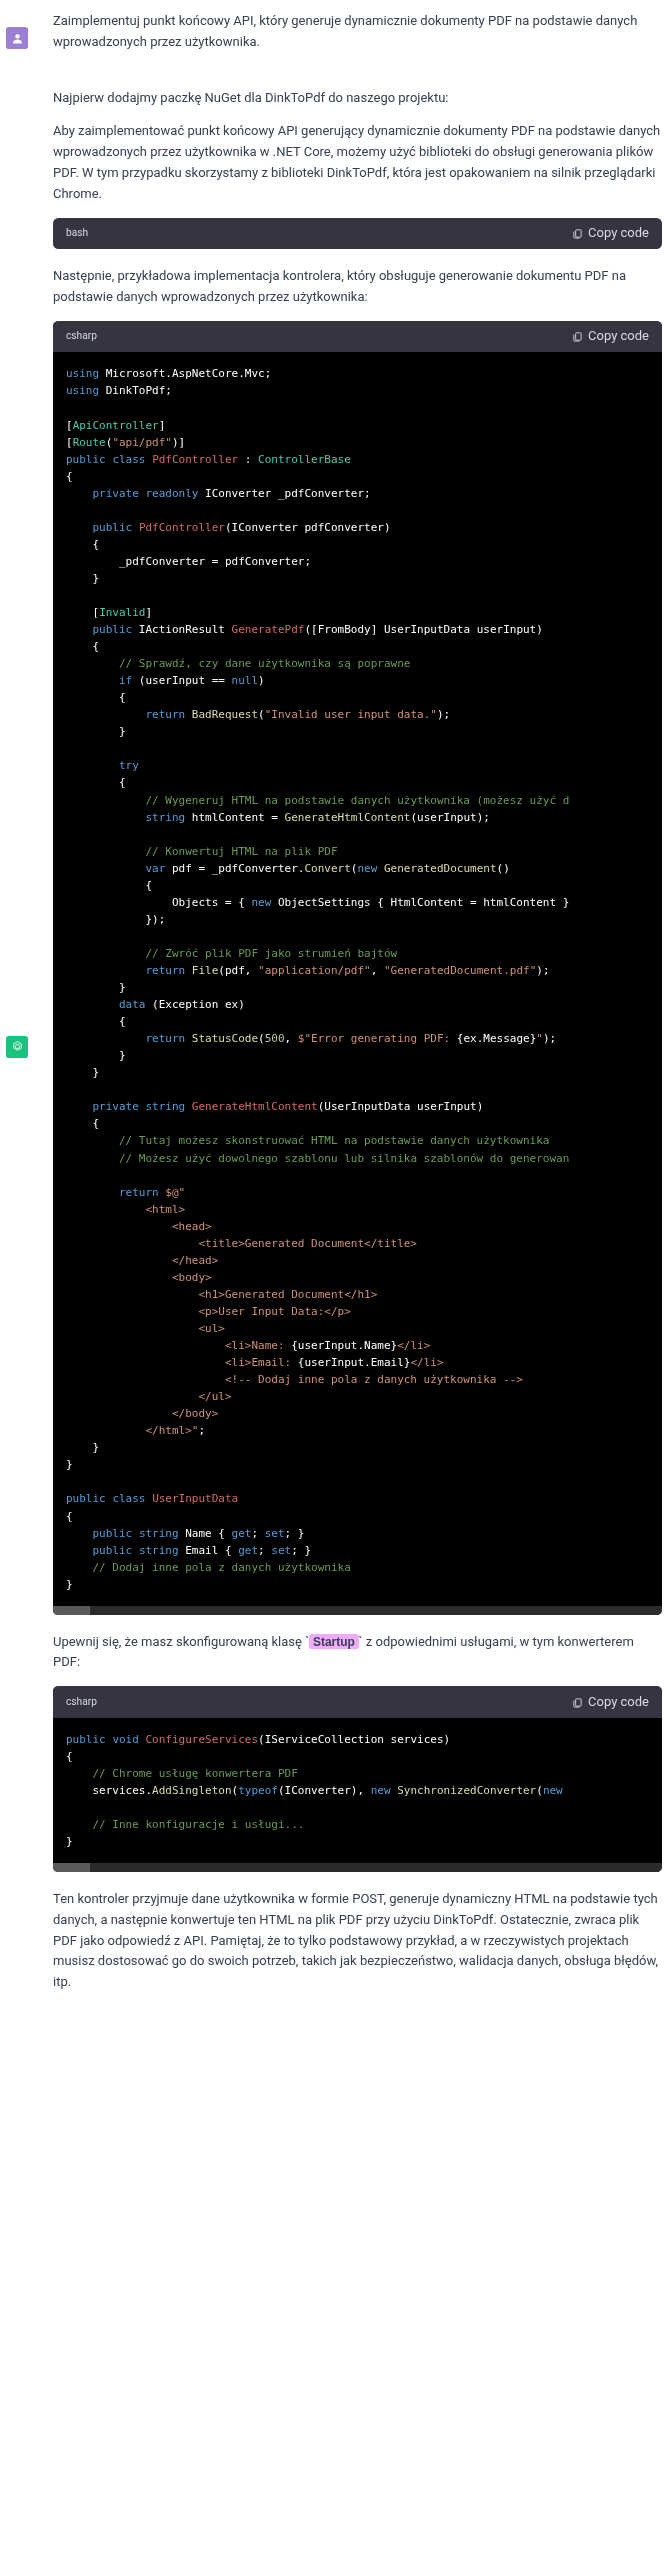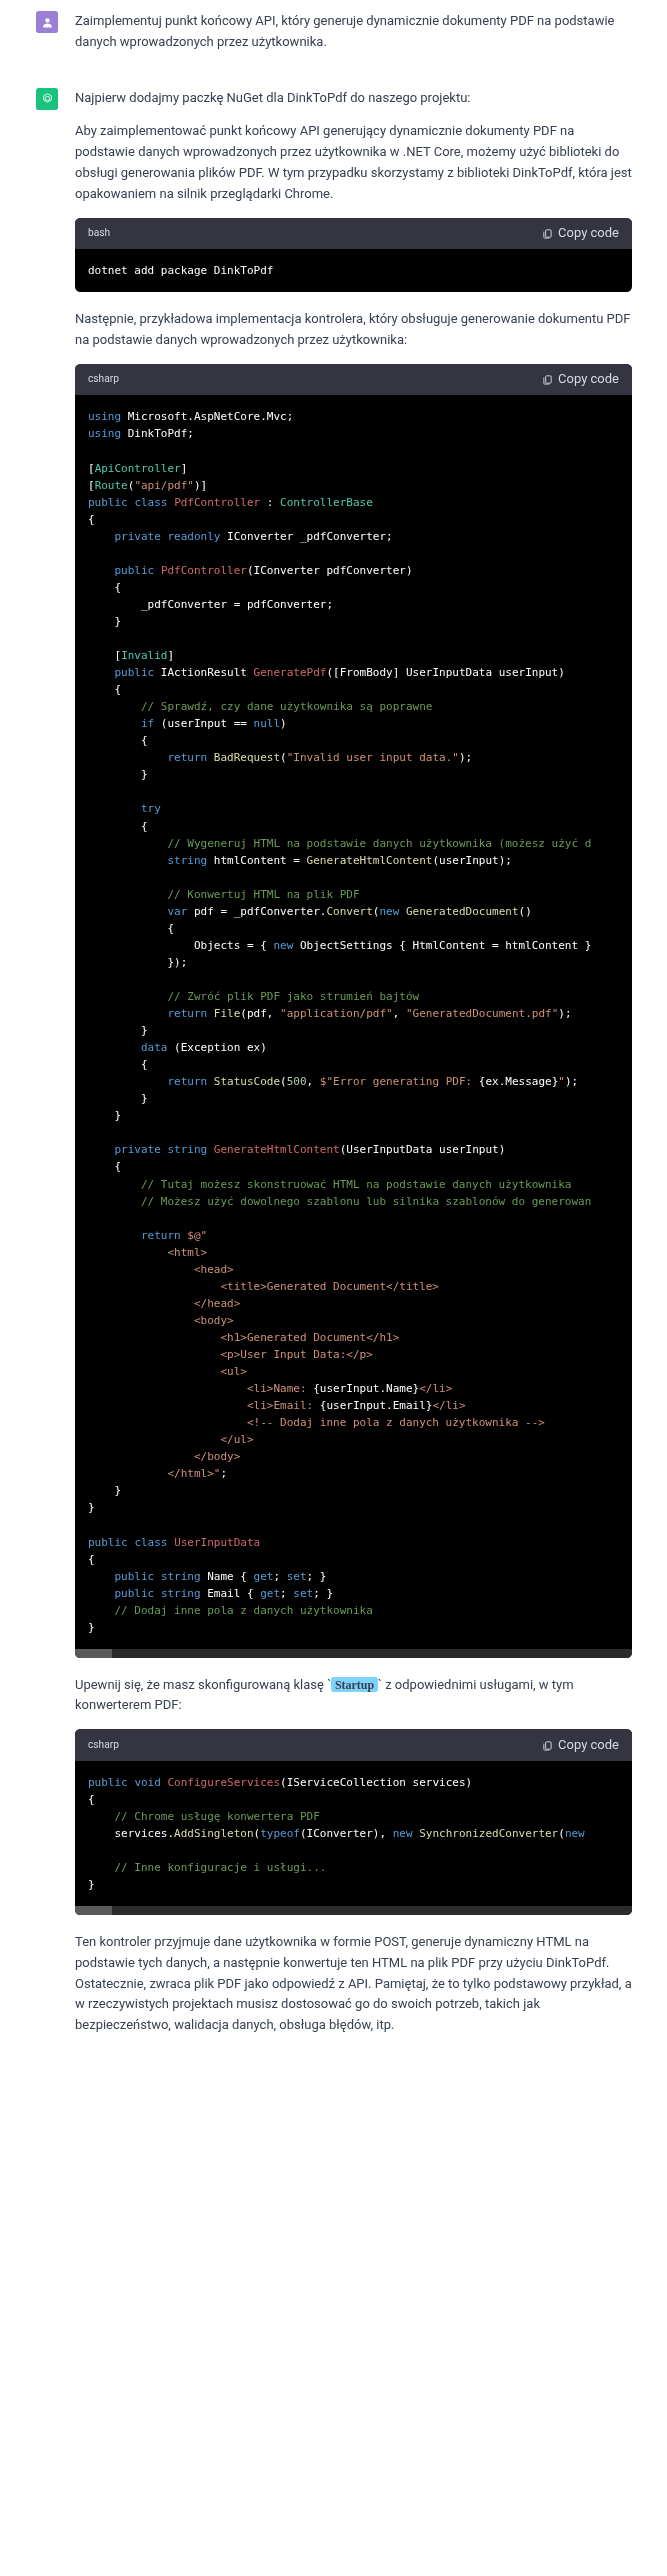--- a/index.html
+++ b/index.html
@@ -6,23 +6,23 @@
   body {
     background: #ffffff;
     font-family: -apple-system, BlinkMacSystemFont, "Segoe UI", Roboto, sans-serif;
     font-size: 13px;
     color: #374151;
     line-height: 1.6;
     width: 668px;
   }
   .chat-row {
     display: flex;
-    gap: 17px;
-    padding: 11px 36px;
-    align-items: flex-start;
+    gap: 25px;
+    padding: 11px 6px;
+    align-items: center;
   }
   .avatar {
     width: 22px;
     height: 22px;
     border-radius: 2.8px;
     flex-shrink: 0;
     display: flex;
     align-items: center;
     justify-content: center;
   }
@@ -67,23 +67,23 @@
   .scrollbar {
     height: 9.2px;
     background: #2b2b2b;
   }
   .scrollbar-thumb {
     height: 100%;
     background: #5a5a5a;
     width: 37px;
   }
   .inline-code {
-    font-family: Liberation Serif, serif;
+    font-family: Liberation Sans, sans-serif;
     font-weight: 700;
-    background: #7dd3fc;
+    background: #f0abfc;
     padding: 0.9px 3.7px;
     border-radius: 2.8px;
     font-size: 12px;
   }
   
   .kw { color: #569cd6; }
   .str { color: #ce9178; }
   .type { color: #4ec9b0; }
   .fn { color: #dcdcaa; }
   .cmt { color: #6a9955; }
@@ -121,21 +121,20 @@
       <div class="code-header">
         <span>bash</span>
         <span class="copy-btn">
           <svg viewBox="0 0 24 24" fill="none" stroke="currentColor" stroke-width="2">
               <rect x="8" y="4" width="12" height="16" rx="2"></rect>
               <path d="M4 8v12a2 2 0 002 2h10"></path>
             </svg>
           <span>Copy code</span>
         </span>
       </div>
-      <div class="code-body"><span>dotnet add package DinkToPdf</span></div>
     </div>
 
     <div class="para">Następnie, przykładowa implementacja kontrolera, który obsługuje generowanie dokumentu PDF na podstawie danych wprowadzonych przez użytkownika:</div>
 
     <div class="code-wrap">
       <div class="code-header">
         <span>csharp</span>
         <span class="copy-btn">
           <svg viewBox="0 0 24 24" fill="none" stroke="currentColor" stroke-width="2">
               <rect x="8" y="4" width="12" height="16" rx="2"></rect>

